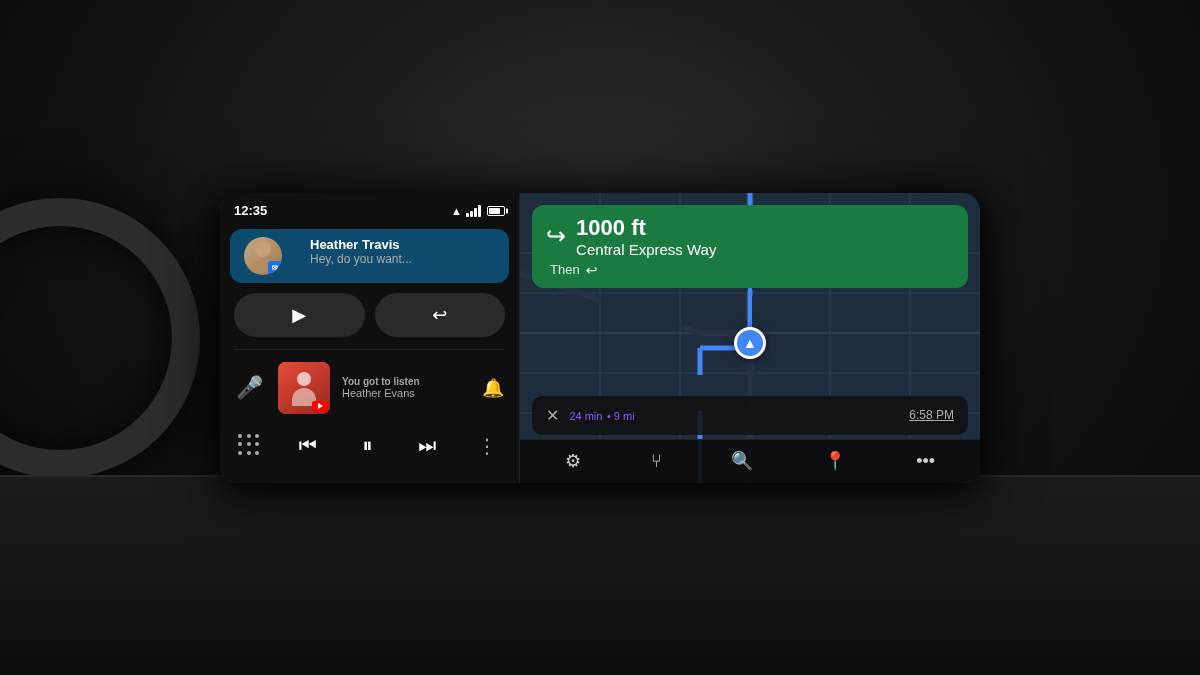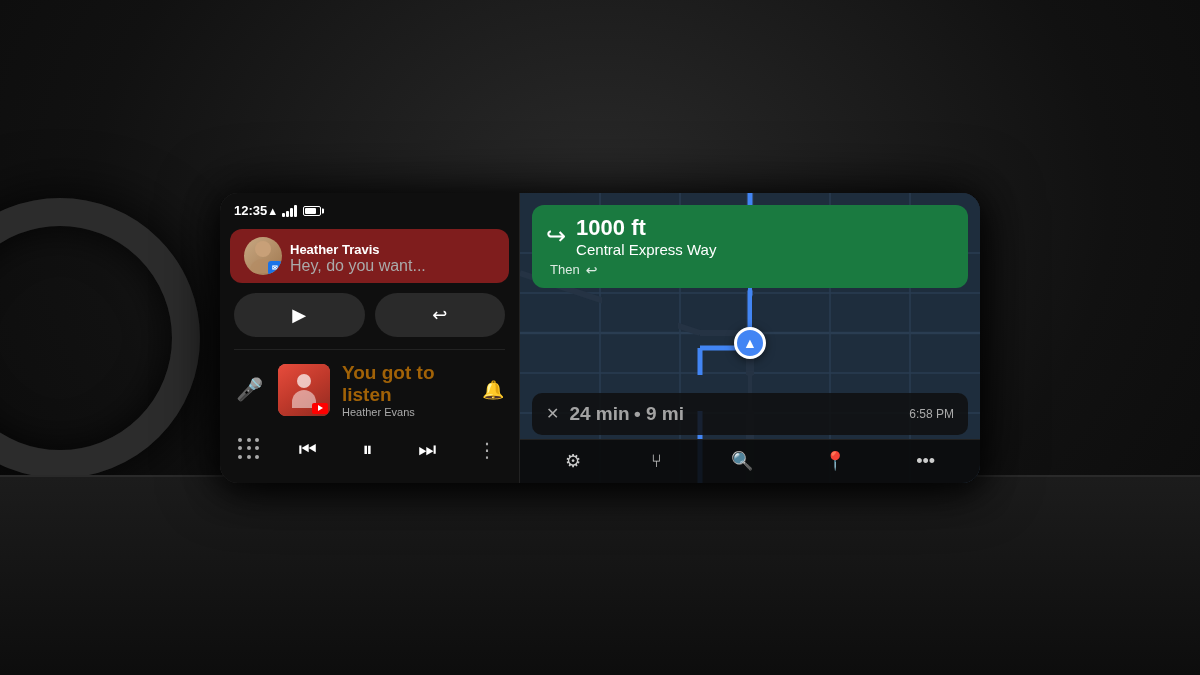--- a/index.html
+++ b/index.html
@@ -69,21 +69,21 @@
       display: flex;
       flex-direction: column;
       border-right: 1px solid #222;
       flex-shrink: 0;
     }
 
     
     .status-bar {
       display: flex;
       align-items: center;
-      justify-content: flex-start;
+      justify-content: space-between;
       padding: 8px 14px 4px;
       height: 32px;
     }
 
     .status-time {
       color: #fff;
       font-size: 13px;
       font-weight: 600;
     }
 
@@ -133,24 +133,24 @@
       top: 1px;
       bottom: 1px;
       width: 70%;
       background: #fff;
       border-radius: 1px;
     }
 
     
     .message-card {
       display: flex;
-      align-items: flex-end;
+      align-items: flex-start;
       padding: 8px 14px;
-      gap: 8px;
-      background: #7f1d1d;
+      gap: 28px;
+      background: #0c4a6e;
       margin: 4px 10px;
       border-radius: 12px;
     }
 
     .avatar {
       width: 38px;
       height: 38px;
       border-radius: 50%;
       background: linear-gradient(135deg, #c8a882, #a07850);
       flex-shrink: 0;
@@ -176,21 +176,21 @@
     }
 
     .message-sender {
       color: #fff;
       font-size: 13px;
       font-weight: 600;
     }
 
     .message-preview {
       color: #aaa;
-      font-size: 16px;
+      font-size: 12px;
     }
 
     
     .message-actions {
       display: flex;
       gap: 10px;
       padding: 6px 14px 8px;
     }
 
     .action-btn {
@@ -270,22 +270,22 @@
       border-left: 5px solid #fff;
       border-top: 3px solid transparent;
       border-bottom: 3px solid transparent;
     }
 
     .music-info {
       flex: 1;
     }
 
     .music-title {
-      color: #a16207;
-      font-size: 19px;
+      color: #a3a3a3;
+      font-size: 10px;
       font-weight: 600;
     }
 
     .music-artist {
       color: #aaa;
       font-size: 11px;
     }
 
     .bell-icon-area {
       color: #aaa;
@@ -422,28 +422,29 @@
       color: #aaa;
       font-size: 16px;
       cursor: pointer;
     }
 
     .eta-info {
       flex: 1;
     }
 
     .eta-primary {
-      color: #a3a3a3;
-      font-size: 19px;
-      font-weight: 700;
+      color: #8b5cf6;
+      font-size: 11px;
+      font-weight: 400;
     }
 
     .eta-secondary {
       color: #aaa;
       font-size: 12px;
+      text-decoration: underline;
     }
 
     
     .map-controls {
       position: absolute;
       bottom: 0;
       left: 0;
       right: 0;
       height: 44px;
       background: rgba(10,10,10,0.9);

